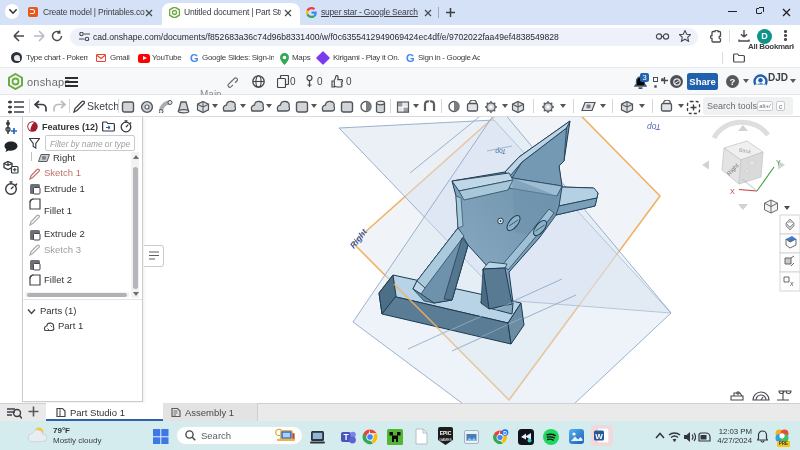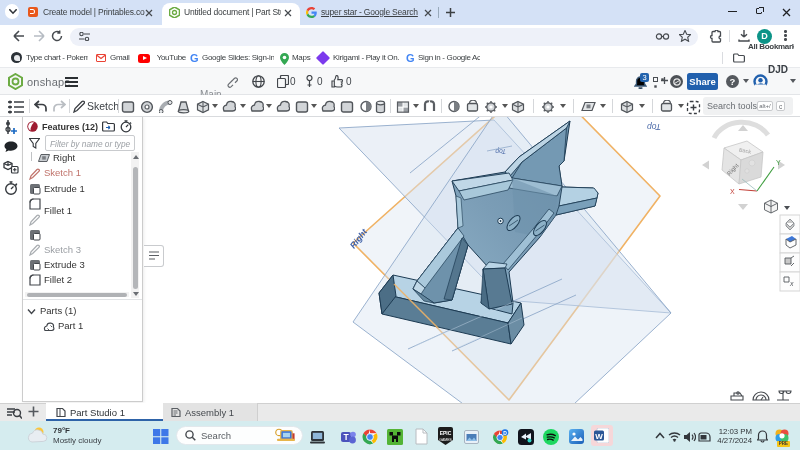--- a/index.html
+++ b/index.html
@@ -226,20 +226,21 @@
       </svg>
     <svg class="abs" style="left:51px;top:30px" width="12" height="12">
         <path d="M10.5 6 A4.5 4.5 0 1 1 8.7 2.4 M8.7 0.6 V3 H6.3" stroke="#474b50" stroke-width="1.5" fill="none"></path>
       </svg>
     <div class="abs" id="addrpill"></div>
     <svg class="abs" style="left:79px;top:32px" width="11" height="9">
         <circle cx="2.5" cy="2" r="1.7" fill="none" stroke="#474b50" stroke-width="1.1"></circle>
         <circle cx="8" cy="7" r="1.7" fill="none" stroke="#474b50" stroke-width="1.1"></circle>
         <path d="M5 2 H11 M0 7 H5.5" stroke="#474b50" stroke-width="1.1"></path>
       </svg>
+    <div class="abs" id="addrtext">cad.onshape.com/documents/f852683a36c74d96b8331400/w/f0c6355412949069424ec4df/e/9702022faa49ef4838549828</div>
     <svg class="abs" style="left:655px;top:32px" width="16" height="9">
         <circle cx="4" cy="4.5" r="2.6" fill="none" stroke="#474b50" stroke-width="1.2"></circle>
         <circle cx="11" cy="4.5" r="2.6" fill="none" stroke="#474b50" stroke-width="1.2"></circle>
         <path d="M6.6 4.5 H8.4" stroke="#474b50" stroke-width="1.2"></path>
       </svg>
     <svg class="abs" style="left:679px;top:30px" width="12" height="12">
         <path d="M6 0.5 L7.7 4.2 11.7 4.6 8.7 7.3 9.6 11.3 6 9.2 2.4 11.3 3.3 7.3 0.3 4.6 4.3 4.2 Z" fill="none" stroke="#474b50" stroke-width="1.1"></path>
       </svg>
     <svg class="abs" style="left:709px;top:30px" width="13" height="13">
         <path d="M4 1.5 h2 a1.5 1.5 0 0 1 3 0 h1.5 a1 1 0 0 1 1 1 V6 a1.5 1.5 0 0 0 0 3 v2 a1 1 0 0 1 -1 1 H4 a1 1 0 0 1 -1 -1 V8.5 a1.5 1.5 0 0 1 0 -3 V2.5 a1 1 0 0 1 1 -1 Z" fill="none" stroke="#474b50" stroke-width="1.3"></path>
@@ -256,21 +257,21 @@
     <div class="abs" style="left:11px;top:52px;width:11px;height:11px;border-radius:50%;background:#2b3137;"></div>
     <div class="abs" style="left:13.5px;top:54.5px;width:6px;height:6px;border-radius:50% 50% 0 50%;background:#e8eaed;"></div>
     <div class="abs bktext" style="left:26px;top:53px;width:62px;">Type chart - Pokem...</div>
     <div class="abs" style="left:96px;top:54px;width:10px;height:8px;border:1.2px solid #ea4335;border-radius:1px;"></div>
     <svg class="abs" style="left:96px;top:54px" width="10" height="8">
         <path d="M0.5 1 L5 4.5 L9.5 1" stroke="#ea4335" stroke-width="1.2" fill="none"></path>
       </svg>
     <div class="abs bktext" style="left:110px;top:53px;width:24px;">Gmail</div>
     <div class="abs" style="left:138px;top:54px;width:12px;height:9px;background:#ff0000;border-radius:2.5px;"></div>
     <div class="abs" style="left:142.5px;top:56px;width:0;height:0;border-left:4px solid #fff;border-top:2.5px solid transparent;border-bottom:2.5px solid transparent;"></div>
-    <div class="abs bktext" style="left:152px;top:53px;width:34px;text-align:right;">YouTube</div>
+    <div class="abs bktext" style="left:152px;top:53px;width:34px;">YouTube</div>
     <div class="abs bktext" style="left:190px;top:52px;font-size:11px;font-weight:bold;color:#4285F4;">G</div>
     <div class="abs bktext" style="left:202px;top:53px;width:72px;">Google Slides: Sign-in</div>
     <svg class="abs" style="left:280px;top:52.5px" width="9" height="12">
         <path d="M4.5 0 A4.5 4.5 0 0 1 9 4.5 C9 7.5 4.5 12 4.5 12 C4.5 12 0 7.5 0 4.5 A4.5 4.5 0 0 1 4.5 0 Z" fill="#34a853"></path>
         <circle cx="4.5" cy="4.5" r="1.8" fill="#fff"></circle>
       </svg>
     <div class="abs bktext" style="left:292px;top:53px;width:22px;">Maps</div>
     <div class="abs" style="left:318px;top:53px;width:10px;height:10px;background:#7c3aed;transform:rotate(45deg);border-radius:1px;"></div>
     <div class="abs bktext" style="left:333px;top:53px;width:66px;">Kirigami - Play it On...</div>
     <div class="abs bktext" style="left:406px;top:52px;font-size:11px;font-weight:bold;color:#4285F4;width:10px;">G</div>
@@ -328,21 +329,21 @@
       </svg>
     <div class="abs" style="left:687px;top:72.5px;width:31px;height:17px;background:#2160ad;border-radius:2.5px;color:#fff;font-size:9.5px;font-weight:bold;text-align:center;line-height:17px;">Share</div>
     <div class="abs" style="left:726px;top:75px;width:13px;height:13px;border-radius:50%;background:#55595e;color:#fff;font-size:9.5px;font-weight:bold;text-align:center;line-height:13.5px;">?</div>
     <div class="abs" style="left:743px;top:79px;width:0;height:0;border-left:3.5px solid transparent;border-right:3.5px solid transparent;border-top:4px solid #55595e;"></div>
     <svg class="abs" style="left:753px;top:74px" width="15" height="15">
         <circle cx="7.5" cy="7.5" r="6" fill="none" stroke="#2160ad" stroke-width="2.4"></circle>
         <circle cx="7.5" cy="6.3" r="2.2" fill="#2160ad"></circle>
         <path d="M3.2 11.8 a4.8 4.8 0 0 1 8.6 0 Z" fill="#2160ad"></path>
         <rect x="2" y="10.5" width="11" height="4.5" fill="#f7f8f9"></rect>
       </svg>
-    <div class="abs" style="left:768px;top:64px;font-size:10px;font-weight:bold;color:#3b4046;">DJD</div>
+    <div class="abs" style="left:768px;top:72px;font-size:10px;font-weight:bold;color:#3b4046;">DJD</div>
     <div class="abs" style="left:790px;top:79px;width:0;height:0;border-left:3.5px solid transparent;border-right:3.5px solid transparent;border-top:4px solid #55595e;"></div>
   </div>
   <div class="layer" id="ostool">
       <div class="abs" id="ostool-bg"></div>
     <svg class="abs ticon" style="left:8px" width="16" height="14">
         <path d="M0 2 h4 M0 7 h4 M0 12 h4 M6 2 h10 M6 7 h10 M6 12 h10" stroke="#3b3f44" stroke-width="1.5"></path>
         <circle cx="2" cy="2" r="1.6" fill="#3b3f44"></circle>
         <circle cx="2" cy="7" r="1.6" fill="#3b3f44"></circle>
         <circle cx="2" cy="12" r="1.6" fill="#3b3f44"></circle>
       </svg>
@@ -546,33 +547,33 @@
     <div class="frow" style="top:205px;padding-left:28px;">
         <span style="position:absolute;left:44px;">Fillet 1</span>
       </div>
     <svg class="abs" style="left:29px;top:214px" width="11" height="12">
         <path d="M1 11 L2 7.8 L8 1.5 a1.3 1.3 0 0 1 1.9 1.9 L3.7 9.5 Z" fill="none" stroke="#a8acb0" stroke-width="1.2"></path>
       </svg>
     <svg class="abs" style="left:29px;top:229px" width="12" height="12">
         <rect x="1" y="1" width="10" height="10" rx="1.5" fill="#6d7176"></rect>
         <rect x="4.5" y="4.5" width="6.5" height="6.5" rx="1" fill="#fff" stroke="#43474c" stroke-width="1"></rect>
       </svg>
+    <div class="frow" style="top:228px;">
+        <span style="position:absolute;left:44px;">Extrude 2</span>
+      </div>
     <svg class="abs" style="left:29px;top:244px" width="11" height="12">
         <path d="M1 11 L2 7.8 L8 1.5 a1.3 1.3 0 0 1 1.9 1.9 L3.7 9.5 Z" fill="none" stroke="#a8acb0" stroke-width="1.2"></path>
       </svg>
     <div class="frow" style="top:243.5px;color:#9a9ea3;">
         <span style="position:absolute;left:44px;">Sketch 3</span>
       </div>
     <svg class="abs" style="left:29px;top:259px" width="12" height="12">
         <rect x="1" y="1" width="10" height="10" rx="1.5" fill="#6d7176"></rect>
         <rect x="4.5" y="4.5" width="6.5" height="6.5" rx="1" fill="#fff" stroke="#43474c" stroke-width="1"></rect>
       </svg>
-    <div class="frow" style="top:258.5px;">
-        <span style="position:absolute;left:44px;">Extrude 3</span>
-      </div>
     <svg class="abs" style="left:29px;top:274px" width="12" height="12">
         <path d="M4.5 1 H11 V11 H1 V4.5 A3.5 3.5 0 0 1 4.5 1 Z" fill="#fff" stroke="#43474c" stroke-width="1.2"></path>
         <path d="M1 4.5 A3.5 3.5 0 0 1 4.5 1" fill="none" stroke="#43474c" stroke-width="1.2"></path>
       </svg>
     <div class="frow" style="top:273.5px;">
         <span style="position:absolute;left:44px;">Fillet 2</span>
       </div>
 
     <div class="abs" style="left:131px;top:152px;width:8px;height:146px;background:#f2f2f2;"></div>
     <div class="abs" style="left:132.5px;top:167px;width:5px;height:122px;background:#b4b6b9;border-radius:3px;"></div>

